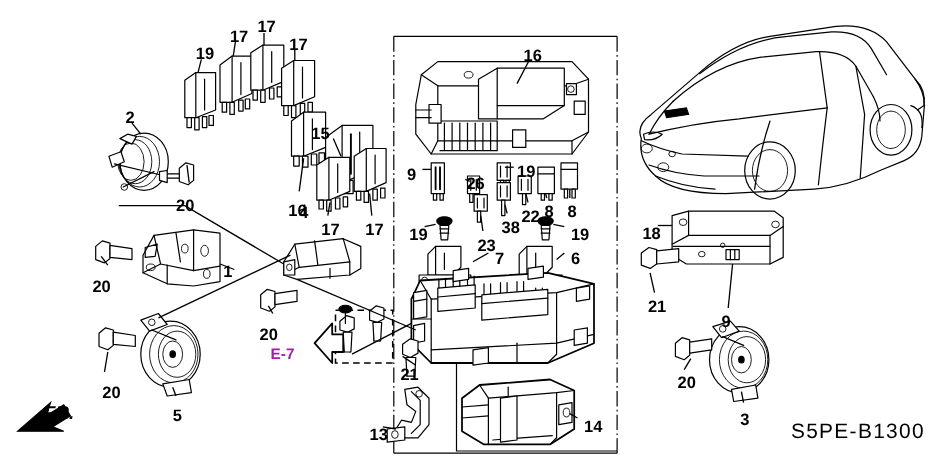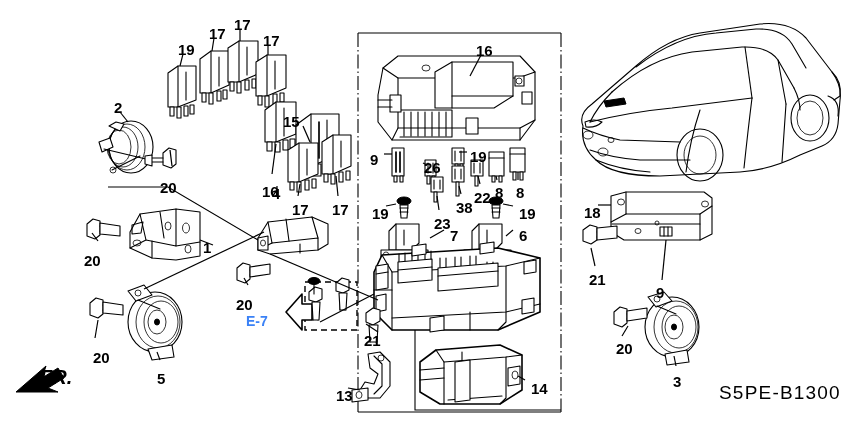--- a/index.html
+++ b/index.html
@@ -16,23 +16,23 @@
   .lead{fill:none;stroke:#000;stroke-width:1.2;}
   .dashbox{fill:none;stroke:#000;stroke-width:1.4;stroke-dasharray:6 4;}
   .panel{fill:none;stroke:#000;stroke-width:1.1;stroke-dasharray:14 3 1.5 3;}
   .panelS{fill:none;stroke:#000;stroke-width:1.1;}
   .num{position:absolute;font-family:"Liberation Sans",sans-serif;
        font-weight:bold;font-size:15px;color:#000;line-height:1;
        white-space:nowrap;}
   .code{position:absolute;font-family:Liberation Sans, sans-serif;
         font-size:19px;letter-spacing:1.2px;color:#000;white-space:nowrap;margin-left:19px;}
   .e7{position:absolute;font-family:"Liberation Sans",sans-serif;
-      font-weight:bold;font-size:14px;color:#3b82f6;white-space:nowrap;}
+      font-weight:bold;font-size:14px;color:#a21caf;white-space:nowrap;}
   .frlab{position:absolute;font-family:"Liberation Sans",sans-serif;
-         font-weight:bold;font-style:italic;font-size:20px;color:#000;}
+         font-weight:bold;font-style:italic;font-size:17px;color:#000;}
 </style>
 </head>
 <body>
 
 <div id="sheet">
 
 <svg width="850" height="424" viewBox="0 0 850 424">
 
   <g>
     <path class="panel" d="M358 33 L358 412"></path>

